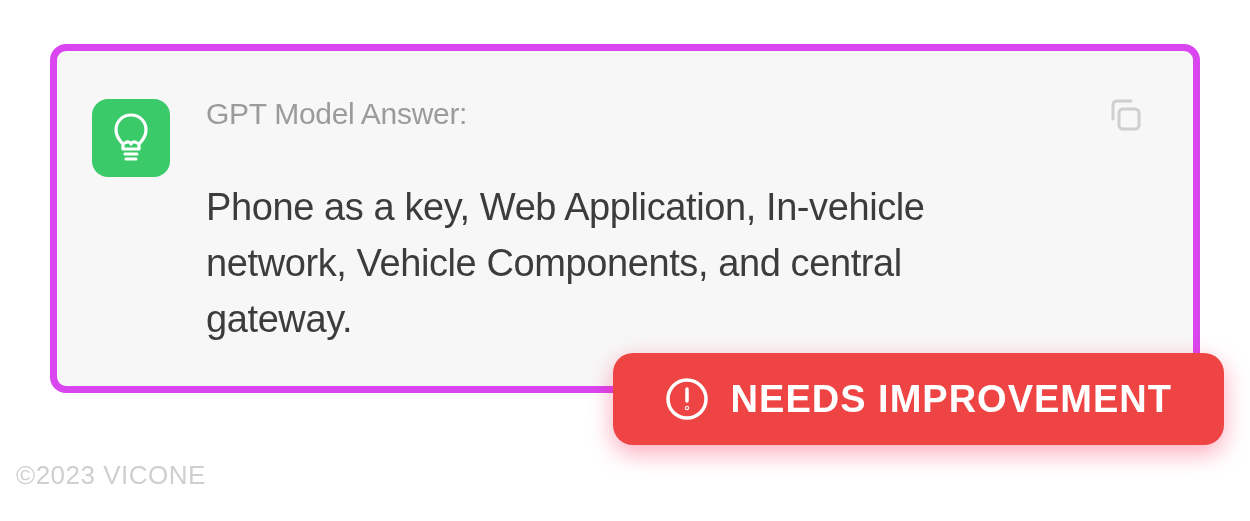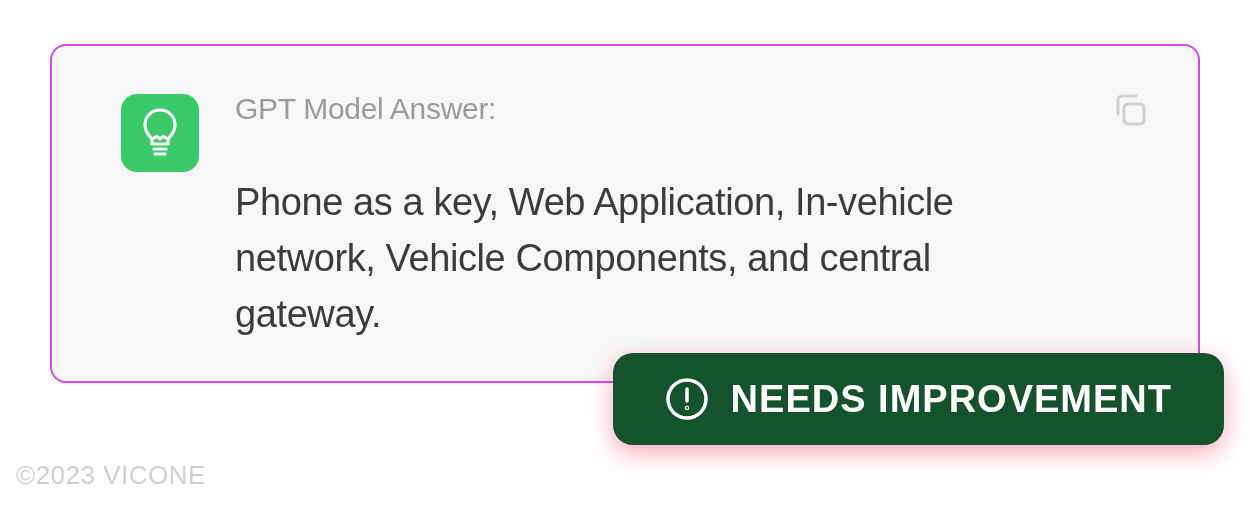--- a/index.html
+++ b/index.html
@@ -10,23 +10,23 @@
     body {
       font-family: -apple-system, BlinkMacSystemFont, 'Segoe UI', Helvetica, Arial, sans-serif;
       background: #ffffff;
       width: 1250px;
       height: 521px;
       position: relative;
       padding: 44px 50px 0 50px;
     }
     .answer-card {
       background: #f7f7f7;
-      border: 2px solid #d946ef;
+      border: 7px solid #d946ef;
       border-radius: 16px;
-      padding: 46px 48px 38px 69px;
+      padding: 46px 48px 38px 35px;
       display: flex;
       align-items: flex-start;
       gap: 36px;
       position: relative;
     }
     .bulb-badge {
       flex: none;
       width: 78px;
       height: 78px;
       border-radius: 16px;
@@ -77,21 +77,21 @@
     .copy-btn svg {
       width: 40px;
       height: 40px;
       stroke: #cfcfcf;
       fill: none;
     }
     .status-badge {
       position: absolute;
       top: 353px;
       right: 26px;
-      background: #14532d;
+      background: #ef4444;
       color: #ffffff;
       border-radius: 20px;
       padding: 24px 52px;
       display: flex;
       align-items: center;
       gap: 22px;
       box-shadow: 0 8px 24px rgba(245, 9, 59, 0.35);
     }
     .status-badge svg {
       width: 44px;

